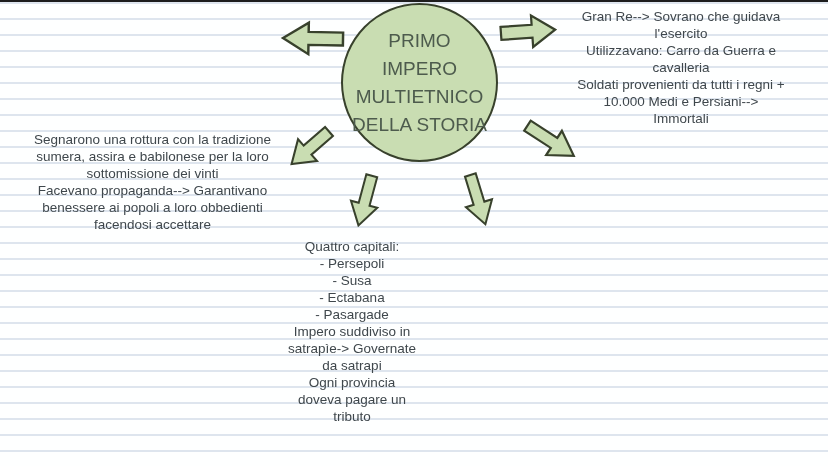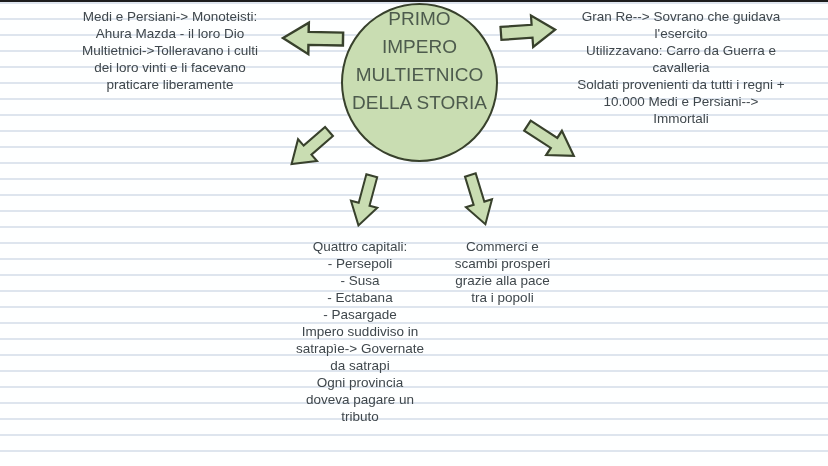--- a/index.html
+++ b/index.html
@@ -22,42 +22,42 @@
     background: var(--top-border, #1d1d1d);
   }
   .ellipse {
     position: absolute;
     left: 341px; top: 3px;
     width: 157px; height: 159px;
     border-radius: 50%;
     background: var(--shape-fill, #c9ddb2);
     border: 2px solid var(--shape-stroke, #38412c);
     box-sizing: border-box;
-    display: flex; align-items: flex-start; justify-content: center;
+    display: flex; align-items: center; justify-content: center;
   }
   .ellipse-text {
     font-size: 19px;
     line-height: 28px;
     color: var(--title-text, #4d5b4d);
     text-align: center;
     white-space: pre-line;
   }
   .tblock {
     position: absolute;
     font-size: 13.5px;
     line-height: 17px;
     color: var(--body-text, #3f474c);
     text-align: center;
     white-space: pre-line;
   }
   .tb-tl { left: 55px;  top: 8px;   width: 230px; }
   .tb-tr { left: 556px; top: 8px;   width: 250px; }
   .tb-ml { left: 10px;  top: 131px; width: 285px; }
   .tb-mr { left: 592px; top: 133px; width: 232px; }
-  .tb-bl { left: 280px; top: 238px; width: 160px; }
+  .tb-bl { left: 272px; top: 238px; width: 160px; }
   .tb-br { left: 440px; top: 238px; width: 125px; }
   .arrow { position: absolute; overflow: visible; }
   .arrow polygon {
     fill: var(--shape-fill, #c9ddb2);
     stroke: var(--shape-stroke, #38412c);
     stroke-width: 2.5;
     stroke-linejoin: miter;
   }
   .a1 { left: 281px; top: 20px;  width: 63px; height: 37px; transform: rotate(181deg); }
   .a2 { left: 500px; top: 13px;  width: 57px; height: 37px; transform: rotate(-4deg); }
@@ -91,45 +91,42 @@
   <svg class="arrow a4" viewBox="0 0 64 40" preserveAspectRatio="none">
     <polygon points="1,13 36,13 36,3 62,20 36,37 36,27 1,27"></polygon>
   </svg>
   <svg class="arrow a5" viewBox="0 0 64 40" preserveAspectRatio="none">
     <polygon points="1,13 36,13 36,3 62,20 36,37 36,27 1,27"></polygon>
   </svg>
   <svg class="arrow a6" viewBox="0 0 64 40" preserveAspectRatio="none">
     <polygon points="1,13 36,13 36,3 62,20 36,37 36,27 1,27"></polygon>
   </svg>
 
-  <div class="tblock tb-tl">Medi e Persiani-&gt; Monoteisti:
-Ahura Mazda - il loro Dio
-Multietnici-&gt;Tolleravano i culti
-dei loro vinti e li facevano
-praticare liberamente</div>
 
   <div class="tblock tb-tr">Gran Re--&gt; Sovrano che guidava
 l'esercito
 Utilizzavano: Carro da Guerra e
 cavalleria
 Soldati provenienti da tutti i regni +
 10.000 Medi e Persiani--&gt;
 Immortali</div>
 
+  <div class="tblock tb-ml">Segnarono una rottura con la tradizione
+sumera, assira e babilonese per la loro
+sottomissione dei vinti
+Facevano propaganda--&gt; Garantivano
+benessere ai popoli a loro obbedienti
+facendosi accettare</div>
 
 
   <div class="tblock tb-bl">Quattro capitali:
 - Persepoli
 - Susa
 - Ectabana
 - Pasargade
 Impero suddiviso in
 satrapìe-&gt; Governate
 da satrapi
 Ogni provincia
 doveva pagare un
 tributo</div>
 
-  <div class="tblock tb-br">Commerci e
-scambi prosperi
-grazie alla pace
-tra i popoli</div>
 </div>
 
 </body></html>

